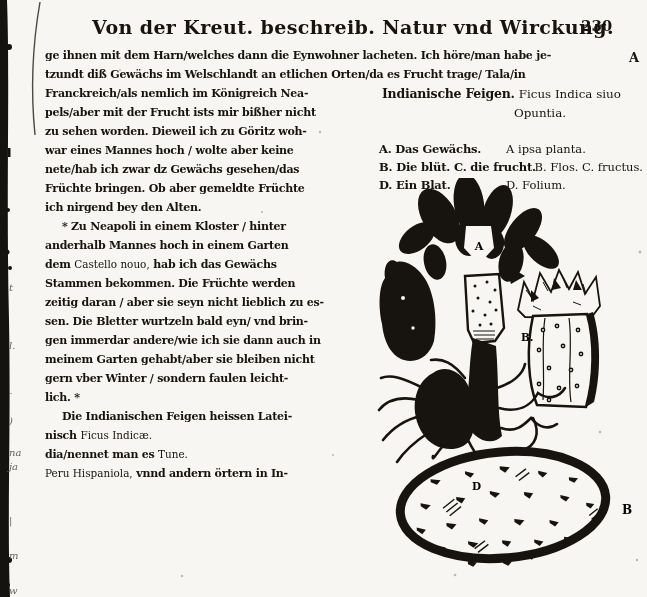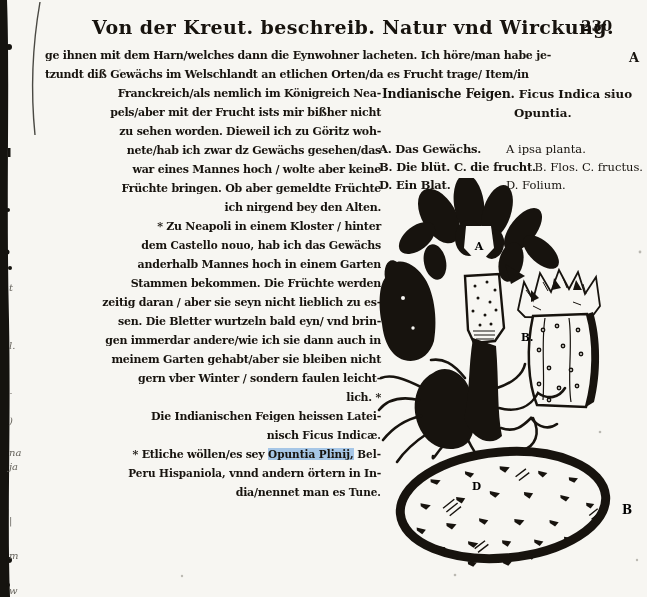--- a/index.html
+++ b/index.html
@@ -2,29 +2,29 @@
 <html><head>
 <meta charset="utf-8">
 <style>
   html,body{margin:0;padding:0;background:#d8d6d0;}
   .page{
     position:relative;width:647px;height:597px;overflow:hidden;
     background:var(--paper,#f7f6f2);color:var(--ink,#17130e);
     font-family:"DejaVu Serif","Liberation Serif",serif;
   }
   .frak{font-weight:700;letter-spacing:-0.25px;}
-  .roman{font-weight:700;font-size:0.95em;letter-spacing:0;}
+  .roman{font-weight:400;font-size:0.95em;letter-spacing:0;}
   .hl{background:var(--hl,#a6c6e6);}
   .line{height:19px;line-height:19px;white-space:nowrap;font-size:11px;}
   .indent{padding-left:17px;}
   #header-title{position:absolute;left:92px;top:16px;width:448px;text-align:center;
     font-size:19px;font-weight:700;letter-spacing:0.4px;white-space:nowrap;}
   #page-number{position:absolute;left:581px;top:17px;font-size:15px;font-weight:700;}
   #fullwidth{position:absolute;left:45px;top:46px;width:594px;}
-  #leftcol{position:absolute;left:45px;top:84px;width:336px;text-align:right;}
+  #leftcol{position:absolute;left:45px;top:84px;width:336px;}
   #rightcol-head{position:absolute;left:382px;top:84px;width:260px;}
   #rightcol-head .line{font-size:12.5px;}
   #legend{position:absolute;left:379px;top:120px;width:264px;margin-top:20px;}
   .legend-row{display:flex;height:18px;line-height:18px;white-space:nowrap;font-size:11.5px;}
   .legend-row .de{min-width:127px;font-weight:700;letter-spacing:-0.2px;}
   .legend-row .la{font-weight:400;}
   #margin-a{position:absolute;left:629px;top:50px;font-size:13px;font-weight:700;}
   #woodcut{position:absolute;left:373px;top:178px;}
   #left-edge{position:absolute;left:0;top:0;}
   .frag{position:absolute;left:9px;color:var(--faint,#6a6a66);font-size:10px;font-style:italic;line-height:10px;}
@@ -35,46 +35,45 @@
 
 <div class="page" style="--paper: #f7f6f2; --ink: #17130e; --hl: #a6c6e6; --faint: #68655e;">
 
   <div id="header-title">Von der Kreut. beschreib. Natur vnd Wirckung.</div>
   <div id="page-number">230</div>
 
   <div id="margin-a">A</div>
 
   <div id="fullwidth">
       <div class="line"><span class="frak">ge ihnen mit dem Harn/welches dann die Eynwohner lacheten. Ich höre/man habe je-</span></div>
-      <div class="line"><span class="frak">tzundt diß Gewächs im Welschlandt an etlichen Orten/da es Frucht trage/ Item/in</span></div>
+      <div class="line"><span class="frak">tzundt diß Gewächs im Welschlandt an etlichen Orten/da es Frucht trage/ Tala/in</span></div>
     </div>
 
   <div id="leftcol">
       <div class="line"><span class="frak">Franckreich/als nemlich im Königreich Nea-</span></div>
       <div class="line"><span class="frak">pels/aber mit der Frucht ists mir bißher nicht</span></div>
       <div class="line"><span class="frak">zu sehen worden. Dieweil ich zu Göritz woh-</span></div>
+      <div class="line"><span class="frak">war eines Mannes hoch / wolte aber keine</span></div>
       <div class="line"><span class="frak">nete/hab ich zwar dz Gewächs gesehen/das</span></div>
-      <div class="line"><span class="frak">war eines Mannes hoch / wolte aber keine</span></div>
       <div class="line"><span class="frak">Früchte bringen.  Ob aber gemeldte Früchte</span></div>
       <div class="line"><span class="frak">ich nirgend bey den Alten.</span></div>
       <div class="line indent"><span class="frak">* Zu Neapoli in einem Kloster / hinter</span></div>
+      <div class="line"><span class="frak">anderhalb Mannes hoch in einem Garten</span></div>
       <div class="line"><span class="frak">dem </span><span class="roman">Castello nouo,</span><span class="frak"> hab ich das Gewächs</span></div>
-      <div class="line"><span class="frak">anderhalb Mannes hoch in einem Garten</span></div>
       <div class="line"><span class="frak">Stammen bekommen.  Die Früchte werden</span></div>
       <div class="line"><span class="frak">zeitig daran / aber sie seyn nicht lieblich zu es-</span></div>
       <div class="line"><span class="frak">sen. Die Bletter wurtzeln bald eyn/ vnd brin-</span></div>
       <div class="line"><span class="frak">gen immerdar andere/wie ich sie dann auch in</span></div>
       <div class="line"><span class="frak">meinem Garten gehabt/aber sie bleiben nicht</span></div>
       <div class="line"><span class="frak">gern vber Winter  /  sondern faulen leicht-</span></div>
       <div class="line"><span class="frak">lich. *</span></div>
       <div class="line indent"><span class="frak">Die Indianischen Feigen heissen Latei-</span></div>
       <div class="line"><span class="frak">nisch </span><span class="roman">Ficus Indicæ.</span></div>
-      <div class="line indent"><span class="frak">* Etliche wöllen/es sey </span><span class="roman hl">Opuntia Plinij,</span><span class="roman"> Bel-</span></div>
+      <div class="line"><span class="frak">dia/nennet man es </span><span class="roman">Tune.</span></div>
       <div class="line"><span class="roman">Peru Hispaniola,</span><span class="frak"> vnnd andern örtern in In-</span></div>
-      <div class="line"><span class="frak">dia/nennet man es </span><span class="roman">Tune.</span></div>
     </div>
 
   <div id="rightcol-head">
       <div class="line"><span class="frak">Indianische Feigen. </span><span class="roman">Ficus Indica siuo</span></div>
       <div class="line" style="padding-left: 132px;"><span class="roman">Opuntia.</span></div>
     </div>
   <div id="legend">
       <div class="legend-row">
         <span class="de">A. Das Gewächs.</span>
         <span class="la">A ipsa planta.</span>

